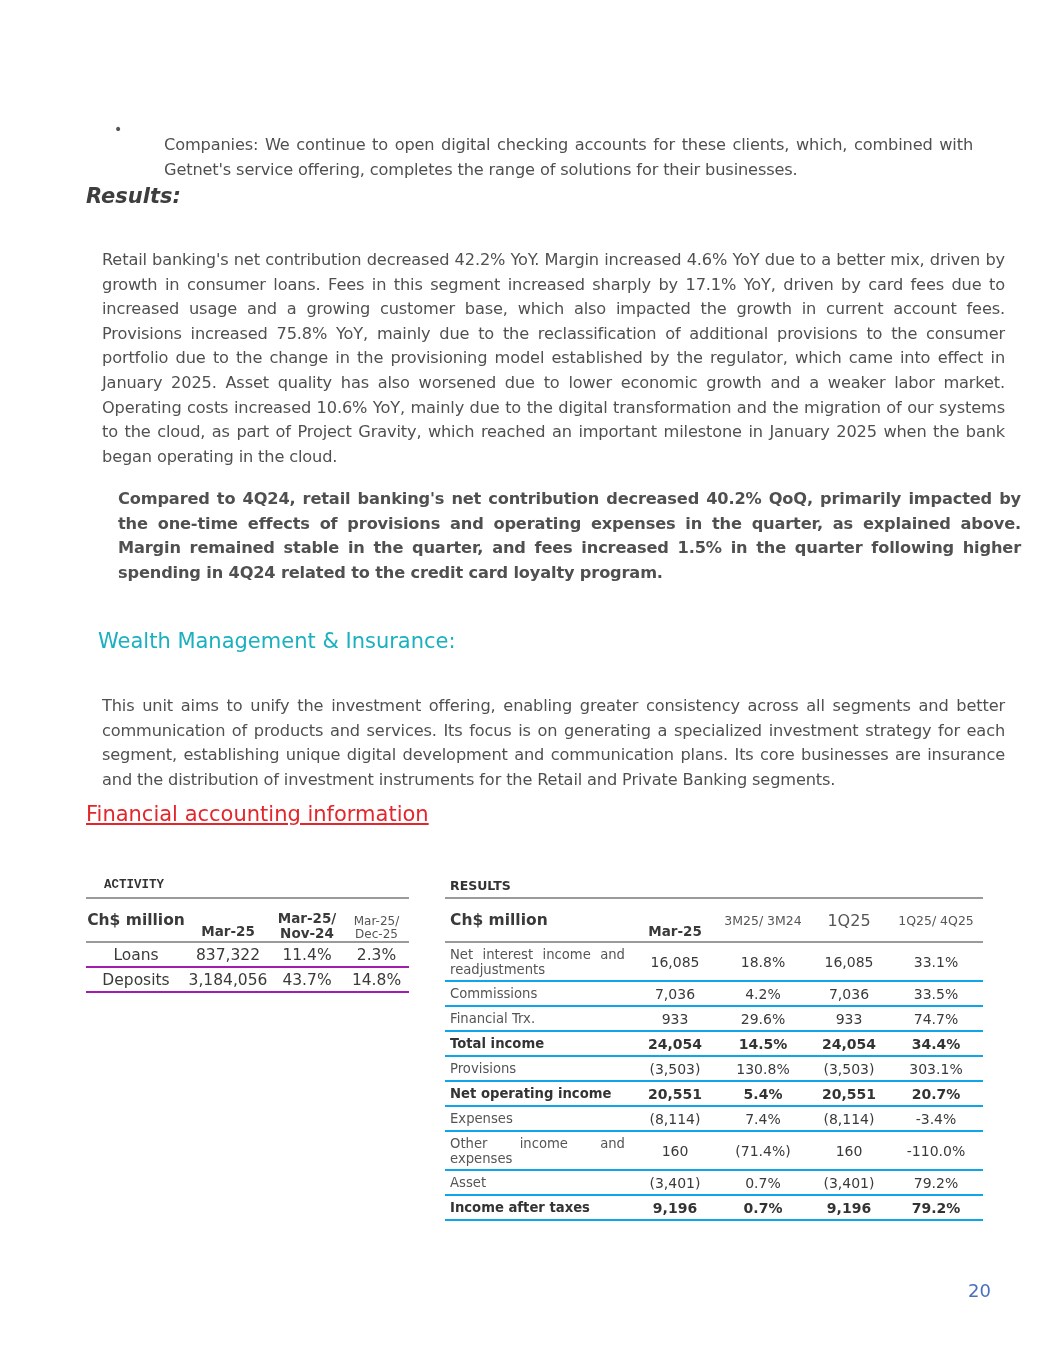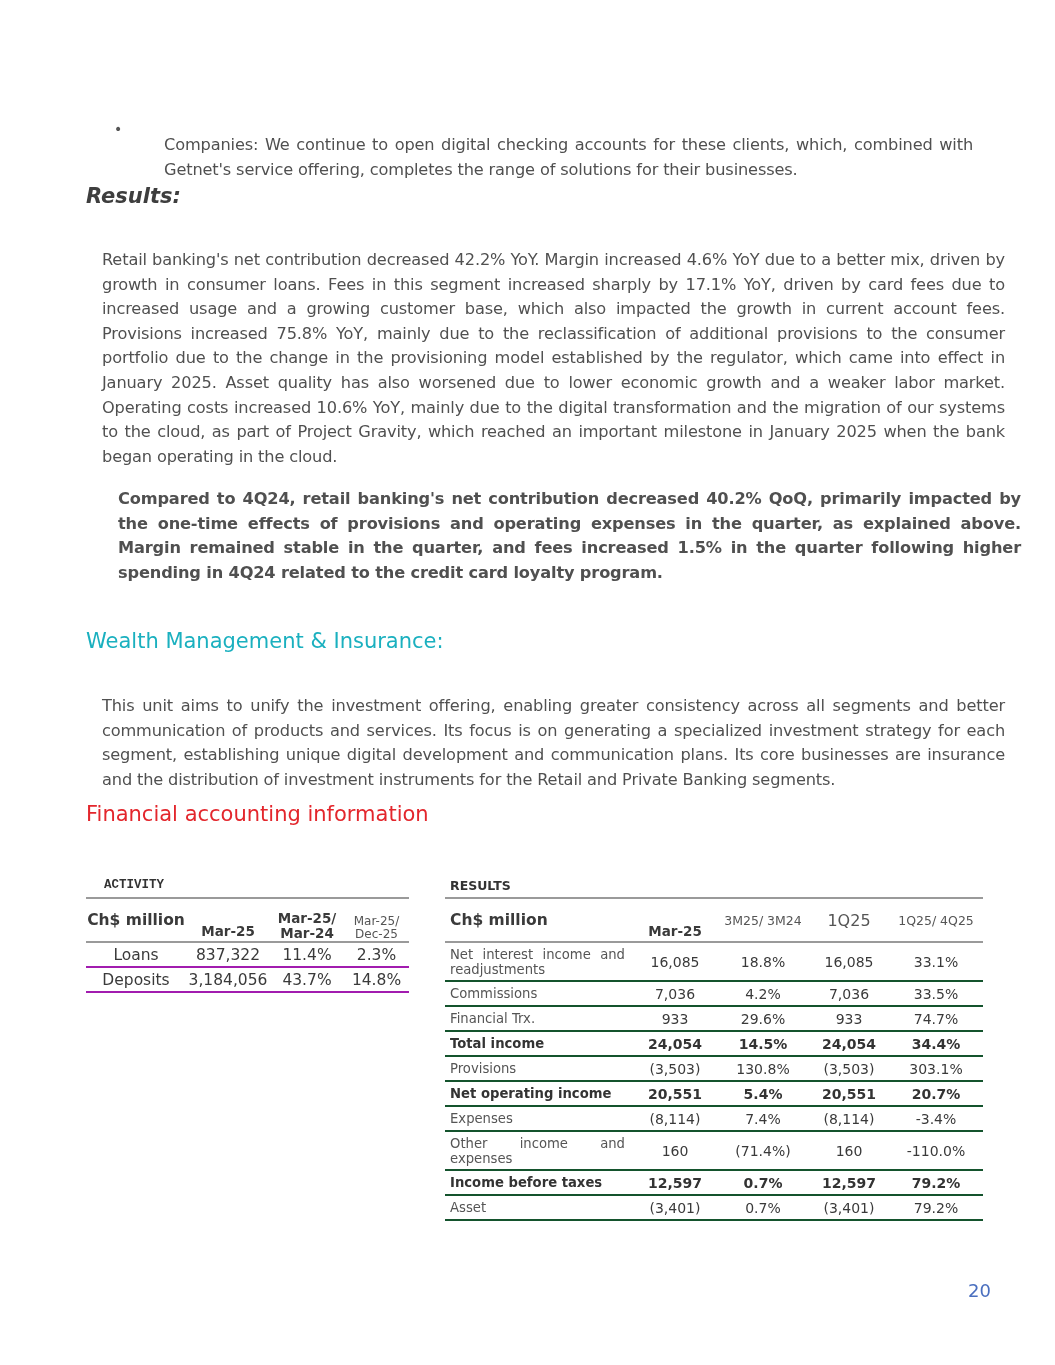--- a/index.html
+++ b/index.html
@@ -5,33 +5,33 @@
   html, body { margin: 0; padding: 0; background: #ffffff; }
   body { width: 1055px; height: 1365px; position: relative; font-family: "DejaVu Sans", sans-serif; color: #4a4a4a; }
   .page { position: absolute; left: 86px; top: 0; width: 903px; }
   .para { font-size: 16.2px; line-height: 24.6px; text-align: justify; margin: 16px; color: #505050; letter-spacing: -0.15px; }
   .bullet-row { position: absolute; top: 117px; left: 28px; width: 875px; display: flex; }
   .bullet-dot { width: 34px; flex: none; font-size: 14px; line-height: 24.6px; color: #555; }
   .bullet-row .para { flex: 1; }
   .results-h { position: absolute; top: 184px; left: 0; font-size: 21px; font-weight: bold; font-style: italic; color: #3e3e3e; margin: 0; }
   .p1 { position: absolute; top: 232px; left: 0; width: 903px; }
   .p2 { position: absolute; top: 471px; left: 16px; width: 903px; font-weight: bold; }
-  .wm-h { position: absolute; top: 629px; left: 0; font-size: 21px; color: #1ab0bf; margin: 0; font-weight: normal; }
+  .wm-h { position: absolute; top: 629px; left: 12px; font-size: 21px; color: #1ab0bf; margin: 0; font-weight: normal; }
   .p3 { position: absolute; top: 678px; left: 0; width: 903px; }
-  .fa-h { position: absolute; top: 802px; left: 0; font-size: 21px; color: #e3262c; margin: 0; font-weight: normal; }
+  .fa-h { position: absolute; top: 802px; left: 0; font-size: 21px; color: #e3262c; margin: 0; font-weight: normal; text-decoration: underline; }
 
   .tbl-title { position: absolute; font-size: 12.5px; font-weight: bold; color: #333; }
   table { border-collapse: collapse; position: absolute; color: #3a3a3a; }
   td, th { padding: 0; }
   .act { left: 0; top: 897px; width: 323px; font-size: 15.5px; }
   .act th { font-weight: bold; color: #3a3a3a; vertical-align: bottom; height: 40px; border-top: 2px solid #9a9a9a; border-bottom: 2px solid #9a9a9a; }
   .act td { text-align: center; height: 23px; border-bottom: 2px solid #a21caf; }
   .res { left: 359px; top: 897px; width: 538px; font-size: 13.5px; }
   .res th { font-weight: bold; color: #3a3a3a; height: 40px; border-top: 2px solid #9a9a9a; border-bottom: 2px solid #9a9a9a; }
-  .res td { text-align: center; height: 23px; border-bottom: 2px solid #14532d; font-size: 14px; }
+  .res td { text-align: center; height: 23px; border-bottom: 2px solid #0ea5e9; font-size: 14px; }
   .res td.lbl { text-align: left; padding-left: 5px; color: #555; font-size: 13.2px; }
   .res tr.tall td { height: 37px; }
   .res tr.bold td { font-weight: bold; color: #333; }
   .res td.lbl.just { text-align: justify; text-align-last: left; line-height: 15px; padding-right: 8px; }
   .page-num { position: absolute; left: 968px; top: 1280px; font-size: 18px; color: #4a6fbf; }
 </style>
 </head>
 <body>
 
 <div class="page">
@@ -48,21 +48,21 @@
   <p class="para p3">This unit aims to unify the investment offering, enabling greater consistency across all segments and better communication of products and services. Its focus is on generating a specialized investment strategy for each segment, establishing unique digital development and communication plans. Its core businesses are insurance and the distribution of investment instruments for the Retail and Private Banking segments.</p>
 
   <h2 class="fa-h">Financial accounting information</h2>
 
   <div class="tbl-title" style="left:18px; top:878px;font-family:Liberation Mono, monospace;">ACTIVITY</div>
   <table class="act">
     <thead>
       <tr>
         <th style="width:100px; text-align:center; vertical-align:middle; font-size:15.5px;">Ch$ million</th>
         <th style="width:84px; font-size:13.5px; padding-bottom:2px;">Mar-25</th>
-        <th style="width:74px; font-size:13.5px; line-height:15px;">Mar-25/ Mar-24</th>
+        <th style="width:74px; font-size:13.5px; line-height:15px;">Mar-25/ Nov-24</th>
         <th style="width:65px; font-size:12px; font-weight:normal; line-height:13px; color:#555;">Mar-25/ Dec-25</th>
       </tr>
     </thead>
     <tbody>
       <tr>
         <td>Loans</td>
         <td>837,322</td>
         <td>11.4%</td>
         <td>2.3%</td>
       </tr>
@@ -136,31 +136,31 @@
         <td>(8,114)</td>
         <td>-3.4%</td>
       </tr>
       <tr class="tall">
         <td class="lbl just">Other income and expenses</td>
         <td>160</td>
         <td>(71.4%)</td>
         <td>160</td>
         <td>-110.0%</td>
       </tr>
-      <tr class="bold">
-        <td class="lbl">Income before taxes</td>
-        <td>12,597</td>
-        <td>0.7%</td>
-        <td>12,597</td>
-        <td>79.2%</td>
-      </tr>
       <tr>
         <td class="lbl">Asset</td>
         <td>(3,401)</td>
         <td>0.7%</td>
         <td>(3,401)</td>
+        <td>79.2%</td>
+      </tr>
+      <tr class="bold">
+        <td class="lbl">Income after taxes</td>
+        <td>9,196</td>
+        <td>0.7%</td>
+        <td>9,196</td>
         <td>79.2%</td>
       </tr>
     </tbody>
   </table>
 </div>
 
 <div class="page-num">20</div>
 
 </body></html>

